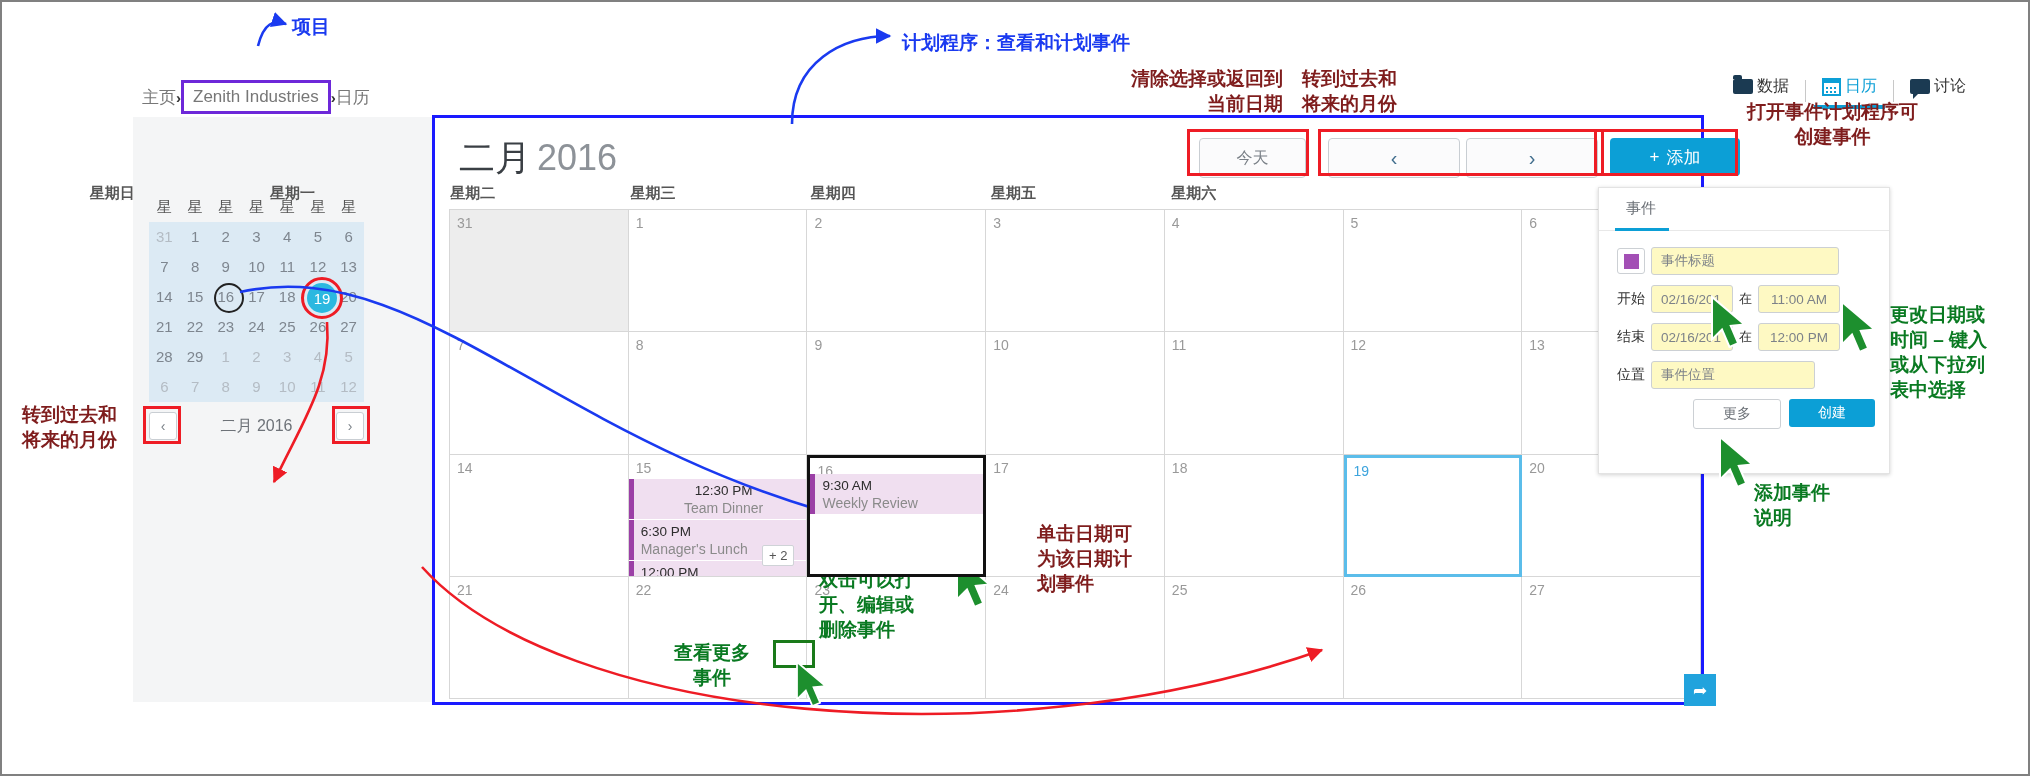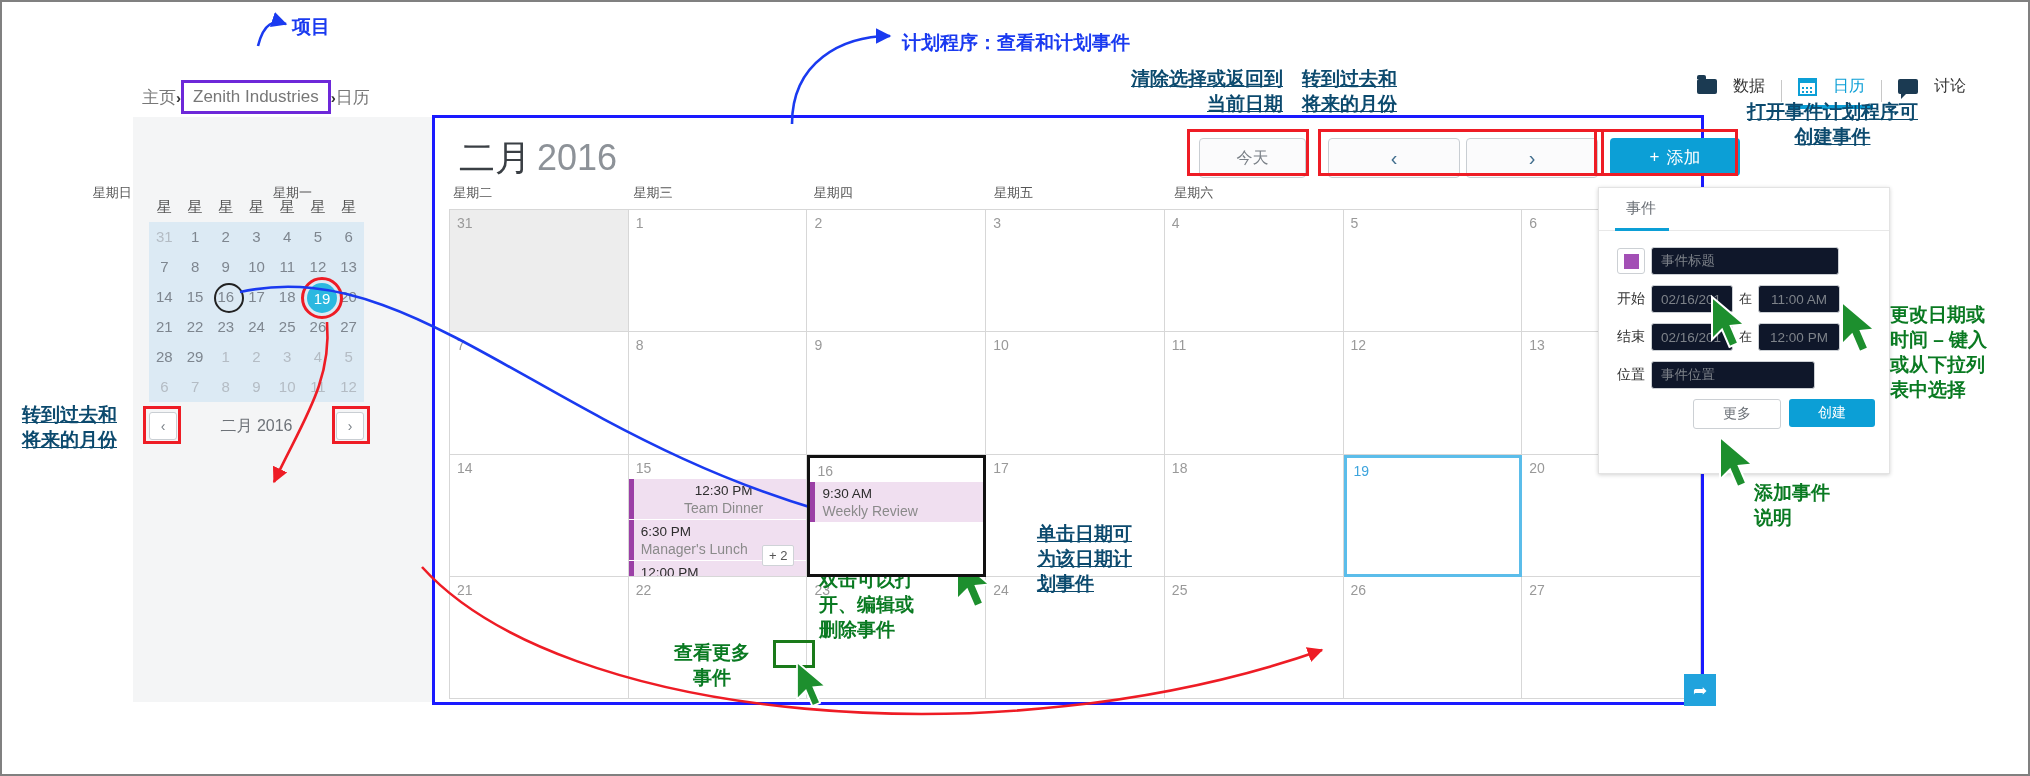--- a/index.html
+++ b/index.html
@@ -15,21 +15,21 @@
 
   
   .breadcrumb{position:absolute;left:140px;top:78px;display:flex;align-items:center;
               font-size:17px;color:#666;}
   .bc-item{color:#777;}
   .bc-sep{color:#333;font-weight:bold;font-size:15px;}
   .bc-box{border:3px solid #6d28d9;padding:4px 9px;color:#777;}
 
   
   .toptabs{position:absolute;right:46px;top:70px;display:flex;align-items:center;gap:0px;font-size:16px;}
-  .ttab{display:flex;align-items:center;gap:16px;padding:4px 16px 12px 16px;color:#333;position:relative;}
+  .ttab{display:flex;align-items:center;gap:4px;padding:4px 16px 12px 16px;color:#333;position:relative;}
   .ttab .lbl{color:#333;}
   .ttab.active .lbl{color:#0c9fd6;}
   .ttab.active:after{content:"";position:absolute;left:8px;right:8px;bottom:0;height:4px;background:#0c9fd6;}
   .tdiv{width:1px;height:22px;background:#c8c8c8;}
   .ico-data{width:20px;height:15px;background:#1b3a52;border-radius:2px;position:relative;}
   .ico-data:before{content:"";position:absolute;left:0;top:-4px;width:9px;height:4px;background:#1b3a52;border-radius:2px 2px 0 0;}
   .ico-cal{width:19px;height:18px;border:2px solid #0c9fd6;border-top:5px solid #0c9fd6;box-sizing:border-box;
            background:
              linear-gradient(#0c9fd6,#0c9fd6) 2px 4px/2px 2px no-repeat,
              linear-gradient(#0c9fd6,#0c9fd6) 6px 4px/2px 2px no-repeat,
@@ -72,21 +72,21 @@
   .tbtn{position:absolute;height:38px;border:1px solid #c9ced3;background:#fbfbfc;border-radius:4px;
         color:#7a8087;font-size:16px;display:flex;align-items:center;justify-content:center;}
   .btn-today{left:764px;top:20px;width:105px;}
   .btn-prev{left:893px;top:20px;width:130px;color:#3f6c8c;font-size:20px;}
   .btn-next{left:1031px;top:20px;width:130px;color:#3f6c8c;font-size:20px;}
   .btn-add{position:absolute;left:1175px;top:20px;width:130px;height:38px;background:#0c9fd6;border-radius:4px;
            color:#fff;font-size:17px;display:flex;align-items:center;justify-content:center;gap:7px;}
 
   
   .wdhead{position:absolute;left:20px;top:182px;width:1262px;display:grid;grid-template-columns:repeat(7,1fr);
-          font-size:13px;color:#555;}
+          font-size:15px;color:#555;font-weight:bold;}
   .wdhead div{text-align:center;}
 
   
   .grid{position:absolute;left:447px;top:207px;width:1252px;height:490px;
         display:grid;grid-template-columns:repeat(7,1fr);grid-template-rows:repeat(4,1fr);
         border-top:1px solid #d7d7d7;border-left:1px solid #d7d7d7;box-sizing:border-box;}
   .cell{border-right:1px solid #d7d7d7;border-bottom:1px solid #d7d7d7;position:relative;background:#fff;
         box-sizing:border-box;overflow:hidden;}
   .cell .dnum{position:absolute;left:7px;top:5px;font-size:14px;color:#999;}
   .cell.other{background:#ededed;}
@@ -105,37 +105,37 @@
 
   
   .evpanel{position:absolute;left:1596px;top:185px;width:290px;height:285px;background:#fff;
            border:1px solid #e3e3e3;box-shadow:0 1px 4px rgba(0,0,0,.18);}
   .evtab{height:42px;position:relative;border-bottom:1px solid #e8e8e8;}
   .evtab .lbl{position:absolute;left:27px;top:11px;font-size:15px;color:#6a6f75;}
   .evtab:after{content:"";position:absolute;left:16px;bottom:-1px;width:54px;height:3px;background:#0c9fd6;}
   .frow{display:flex;align-items:center;margin:0 0 10px 0;}
   .flabel{width:52px;text-align:left;font-size:14px;color:#333;padding-left:18px;box-sizing:border-box;}
   .fin{border:1px solid #ccd0d4;border-radius:3px;height:28px;font-size:13.5px;color:#7d8289;
-       display:flex;align-items:center;padding-left:9px;box-sizing:border-box;background:#0f172a;}
+       display:flex;align-items:center;padding-left:9px;box-sizing:border-box;background:#fef9c3;}
   .swatch{width:26px;height:24px;border:1px solid #ccd0d4;border-radius:3px;display:flex;align-items:center;justify-content:center;}
   .swatch i{display:block;width:15px;height:15px;background:#a34fb5;}
   .btnrow{display:flex;gap:8px;justify-content:flex-end;padding-right:14px;margin-top:4px;}
   .bmore{width:86px;height:28px;border:1px solid #ccd0d4;border-radius:3px;background:#fff;color:#6a6f75;
          font-size:14px;display:flex;align-items:center;justify-content:center;}
   .bcreate{width:86px;height:28px;border-radius:3px;background:#0c9fd6;color:#fff;font-size:14px;
            display:flex;align-items:center;justify-content:center;}
 
   
   .brbadge{position:absolute;left:1682px;top:672px;width:32px;height:32px;background:#21a3dd;
            display:flex;align-items:center;justify-content:center;color:#fff;font-size:17px;}
 
   
   .ann{position:absolute;font-size:19px;font-weight:bold;line-height:25px;white-space:pre-line;}
   .ann.blue{color:#1a3af0;}
-  .ann.red{color:#0c4a6e;text-decoration:underline;}
+  .ann.red{color:#7f1d1d;}
   .ann.green{color:#0a7a22;}
   .redbox{position:absolute;border:3px solid #ee1c25;box-sizing:border-box;}
   svg.ov{position:absolute;left:0;top:0;width:2030px;height:776px;pointer-events:none;}
 </style>
 </head>
 <body>
 
 <div id="root">
 
   <div class="breadcrumb">
@@ -313,21 +313,21 @@
           <div class="t">6:30 PM</div>
           <div class="n">Manager's Lunch</div>
         </div>
         <div class="ev" style="top: 106px;">
           <div class="t">12:00 PM</div>
         </div>
         <div class="plus2">+ 2</div>
       </div>
       <div class="cell today">
         <div class="dnum">16</div>
-        <div class="ev" style="top: 24px;">
+        <div class="ev" style="top: 16px;">
           <div class="t">9:30 AM</div>
           <div class="n">Weekly Review</div>
         </div>
       </div>
       <div class="cell">
         <div class="dnum">17</div>
       </div>
       <div class="cell">
         <div class="dnum">18</div>
       </div>

